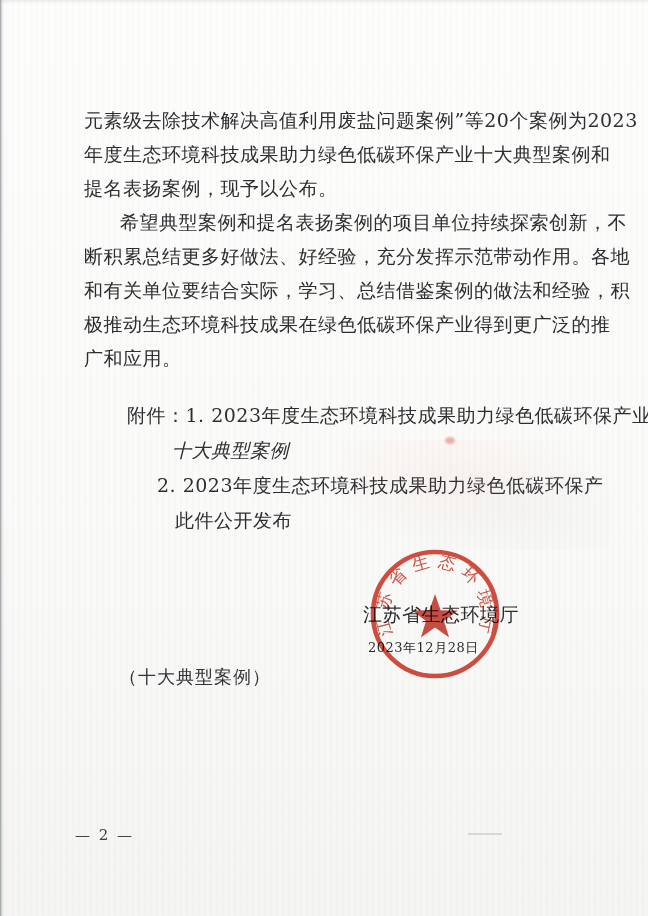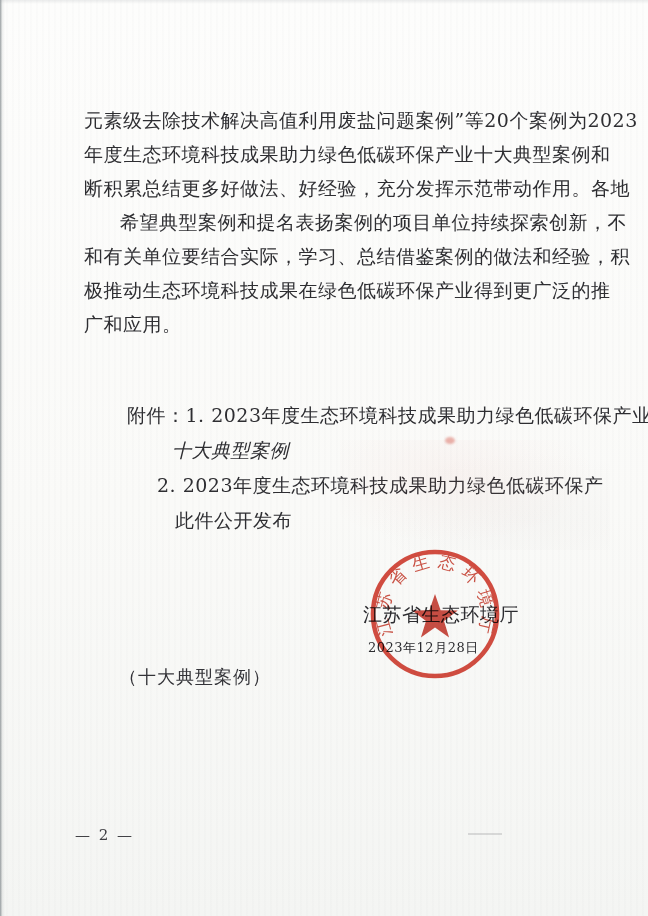--- a/index.html
+++ b/index.html
@@ -77,22 +77,23 @@
 <body>
 
 <div class="page">
 
   <div class="edge-left"></div>
   <div class="edge-top"></div>
 
   <div class="body-text">
     <div class="bline">元素级去除技术解决高值利用废盐问题案例”等20个案例为2023</div>
     <div class="bline">年度生态环境科技成果助力绿色低碳环保产业十大典型案例和</div>
+    <div class="bline">提名表扬案例，现予以公布。</div>
+    <div class="bline indent">希望典型案例和提名表扬案例的项目单位持续探索创新，不</div>
     <div class="bline">断积累总结更多好做法、好经验，充分发挥示范带动作用。各地</div>
-    <div class="bline indent">希望典型案例和提名表扬案例的项目单位持续探索创新，不</div>
     <div class="bline">和有关单位要结合实际，学习、总结借鉴案例的做法和经验，积</div>
     <div class="bline">极推动生态环境科技成果在绿色低碳环保产业得到更广泛的推</div>
     <div class="bline">广和应用。</div>
   </div>
 
   <div class="attach">
     <div class="bline a1">附件：1. 2023年度生态环境科技成果助力绿色低碳环保产业</div>
     <div class="bline a2">十大典型案例</div>
     <div class="bline a3">2. 2023年度生态环境科技成果助力绿色低碳环保产</div>
     <div class="bline a4">此件公开发布</div>

